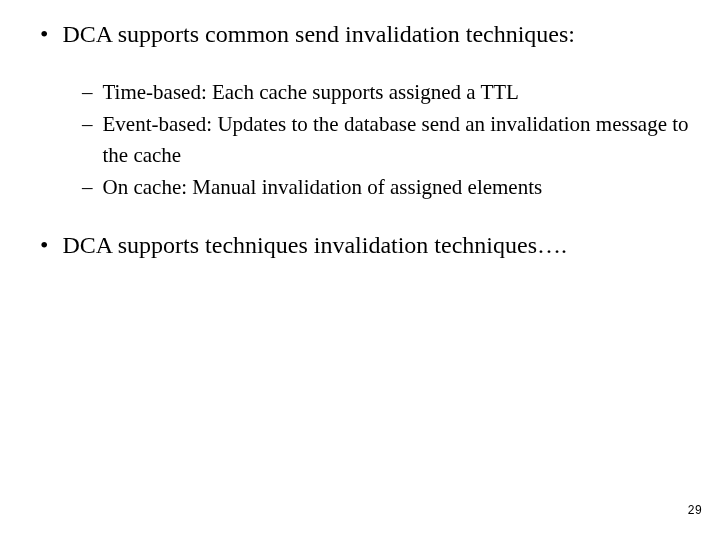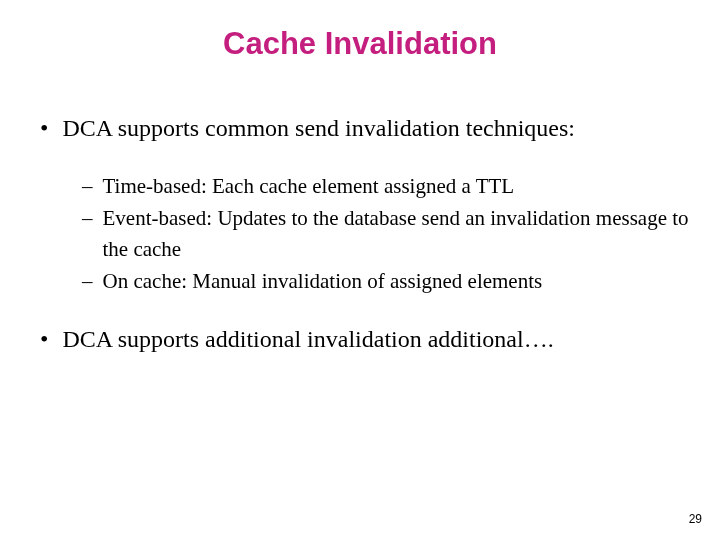--- a/index.html
+++ b/index.html
@@ -58,58 +58,57 @@
       margin-right: 10px;
       flex-shrink: 0;
     }
     .sub-item .text {
       flex: 1;
     }
     .sub-item .label {
     }
     .page-number {
       position: absolute;
-      bottom: 14px;
+      bottom: 22px;
       right: 18px;
-      font-family: Liberation Sans, sans-serif;
+      font-family: Liberation Mono, monospace;
       font-size: 12px;
       color: #000;
     }
   </style>
 </head>
 <body>
 
 <div class="slide">
-  <div class="title">Cache Invalidation</div>
 
   <div class="bullet-main">
     <span class="dot">•</span>
     <span class="text">DCA supports common send invalidation techniques:</span>
   </div>
 
   <div class="sub-list">
     <div class="sub-item">
       <span class="dash">–</span>
       <span class="text">
-        <span class="label">Time-based</span><span>: Each cache element assigned a TTL</span>
+        <span class="label">Time-based</span><span>: Each cache supports assigned a TTL</span>
       </span>
     </div>
     <div class="sub-item">
       <span class="dash">–</span>
       <span class="text">
         <span class="label">Event-based</span><span>: Updates to the database send an invalidation message to the cache</span>
       </span>
     </div>
     <div class="sub-item">
       <span class="dash">–</span>
       <span class="text">
         <span class="label">On cache</span><span>: Manual invalidation of assigned elements</span>
       </span>
     </div>
   </div>
 
   <div class="bullet-main">
     <span class="dot">•</span>
-    <span class="text">DCA supports additional invalidation additional….</span>
+    <span class="text">DCA supports techniques invalidation techniques….</span>
   </div>
 
   <div class="page-number">29</div>
 </div>
 
 </body></html>

